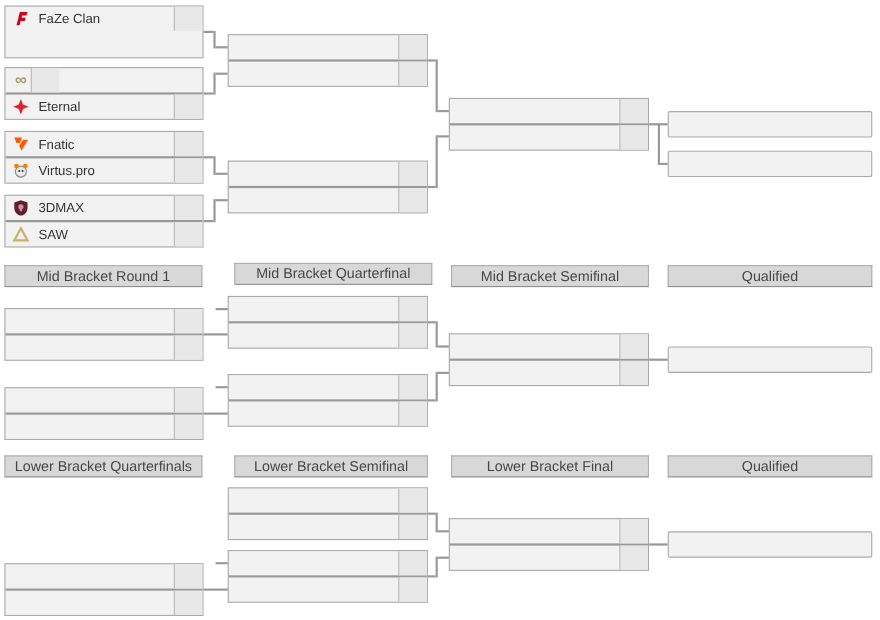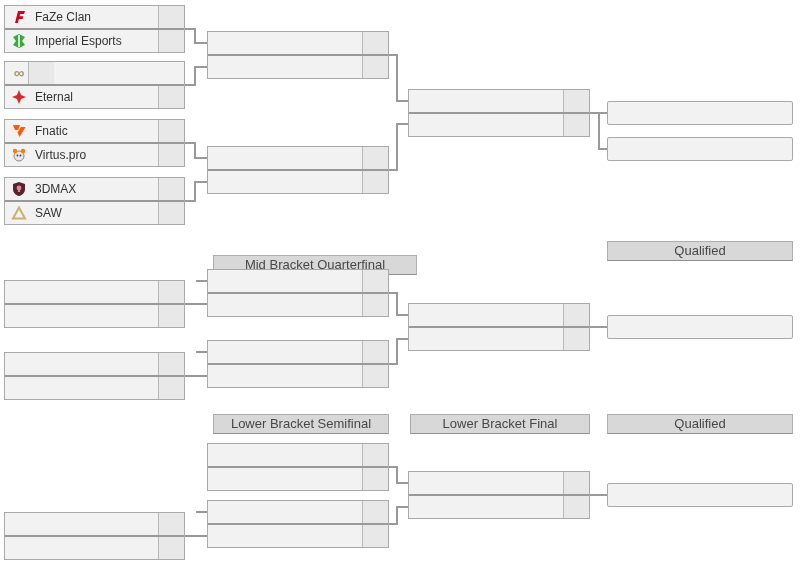--- a/index.html
+++ b/index.html
@@ -34,30 +34,20 @@
   <div class="match w1" style="left:4px;top:5px">
     <div class="row">
       <span class="logo">
         <svg width="16" height="16" viewBox="0 0 16 16">
             <path d="M4 14 L7 2 H14 L13 5 H9.2 L8.6 7.2 H12.4 L11.5 10 H7.8 L6.8 14 Z" fill="#d0021b"></path>
           </svg>
       </span>
       <span class="name">FaZe Clan</span>
       <span class="score"></span>
     </div>
-    <div class="row">
-      <span class="logo">
-        <svg width="16" height="16" viewBox="0 0 16 16">
-            <polygon points="8,1 14,4 11,8 14,12 8,15 2,12 5,8 2,4" fill="#3aa83a"></polygon>
-            <rect x="7.2" y="2" width="1.6" height="12" fill="#ffffff"></rect>
-          </svg>
-      </span>
-      <span class="name">Imperial Esports</span>
-      <span class="score"></span>
-    </div>
   </div>
 
   <div class="match w1" style="left:4px;top:61px">
     <div class="row">
       <span class="logo">
           <span class="ef-glyph">∞</span>
         </span>
       <span class="score"></span>
     </div>
     <div class="row">
@@ -176,21 +166,23 @@
   <div class="cn" style="left:398px;top:100px;width:10px;height:2px"></div>
 
   <div class="cn" style="left:389px;top:169px;width:7px;height:2px"></div>
   <div class="cn" style="left:396px;top:123px;width:2px;height:48px"></div>
   <div class="cn" style="left:398px;top:123px;width:10px;height:2px"></div>
 
   <div class="cn" style="left:590px;top:112px;width:17px;height:2px"></div>
   <div class="cn" style="left:598px;top:112px;width:2px;height:38px"></div>
   <div class="cn" style="left:600px;top:148px;width:7px;height:2px"></div>
 
-  <div class="hdr" style="left:213px;top:255px;width:204px">Mid Bracket Quarterfinal</div>
+  <div class="hdr" style="left:4px;top:241px;width:180px">Mid Bracket Round 1</div>
+  <div class="hdr" style="left:213px;top:239px;width:180px">Mid Bracket Quarterfinal</div>
+  <div class="hdr" style="left:410px;top:241px;width:180px">Mid Bracket Semifinal</div>
   <div class="hdr" style="left:607px;top:241px;width:186px">Qualified</div>
 
   <div class="match w1" style="left:4px;top:280px">
     <div class="row">
         <span class="name noicon"></span>
         <span class="score"></span>
       </div>
     <div class="row">
         <span class="name noicon"></span>
         <span class="score"></span>
@@ -249,20 +241,21 @@
   <div class="cn" style="left:389px;top:292px;width:7px;height:2px"></div>
   <div class="cn" style="left:396px;top:292px;width:2px;height:24px"></div>
   <div class="cn" style="left:398px;top:314px;width:10px;height:2px"></div>
 
   <div class="cn" style="left:389px;top:363px;width:7px;height:2px"></div>
   <div class="cn" style="left:396px;top:338px;width:2px;height:27px"></div>
   <div class="cn" style="left:398px;top:338px;width:10px;height:2px"></div>
 
   <div class="cn" style="left:590px;top:326px;width:17px;height:2px"></div>
 
+  <div class="hdr" style="left:4px;top:414px;width:180px">Lower Bracket Quarterfinals</div>
   <div class="hdr" style="left:410px;top:414px;width:180px">Lower Bracket Final</div>
   <div class="hdr" style="left:213px;top:414px;width:176px">Lower Bracket Semifinal</div>
   <div class="hdr" style="left:607px;top:414px;width:186px">Qualified</div>
 
   <div class="match w1" style="left:4px;top:512px">
     <div class="row">
         <span class="name noicon"></span>
         <span class="score"></span>
       </div>
     <div class="row">

